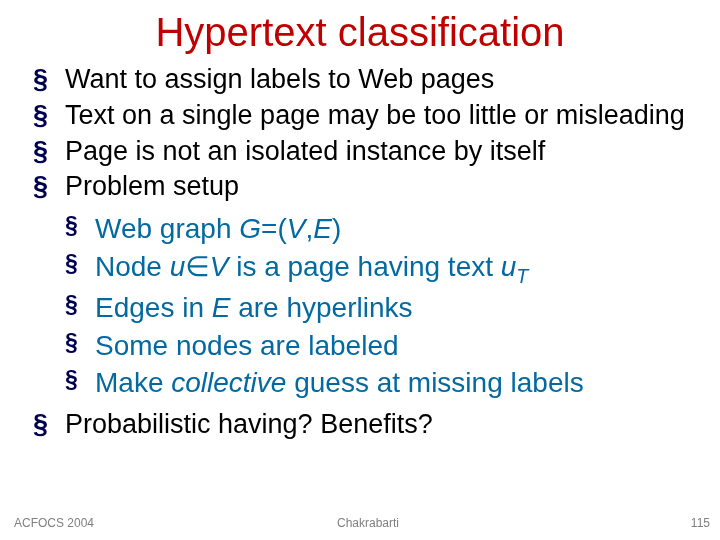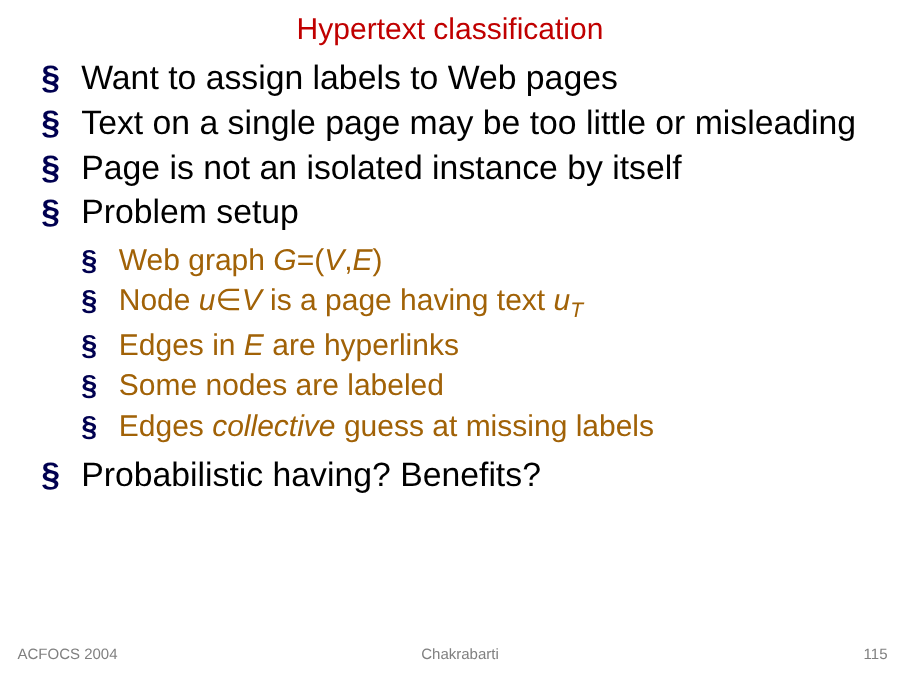--- a/index.html
+++ b/index.html
@@ -6,21 +6,21 @@
   body {
     width: 720px;
     height: 540px;
     background: #ffffff;
     font-family: Arial, Helvetica, sans-serif;
     position: relative;
     overflow: hidden;
   }
   .title {
     text-align: center;
-    font-size: 24px;
+    font-size: 40px;
     color: #c00000;
     padding-top: 10px;
     padding-bottom: 8px;
     font-weight: normal;
   }
   .content {
     padding-left: 33px;
     padding-right: 30px;
   }
   ul.main {
@@ -42,22 +42,22 @@
     color: #000050;
     font-weight: bold;
     font-size: 27px;
   }
   ul.sub {
     list-style: none;
     margin-top: 6px;
     margin-bottom: 6px;
   }
   ul.sub > li {
-    font-size: 24px;
-    color: #a16207;
+    font-size: 28px;
+    color: #0369a1;
     line-height: 1.35;
     padding-left: 30px;
     position: relative;
   }
   ul.sub > li::before {
     content: "§";
     position: absolute;
     left: 0;
     top: 0;
     color: #000050;
@@ -95,21 +95,21 @@
           <span>Web graph </span><span class="ital">G</span><span>=(</span><span class="ital">V</span><span>,</span><span class="ital">E</span><span>)</span>
         </li>
         <li>
           <span>Node </span><span class="ital">u</span><span>∈</span><span class="ital">V</span><span> is a page having text </span><span class="ital">u</span><span class="subscr">T</span>
         </li>
         <li>
           <span>Edges in </span><span class="ital">E</span><span> are hyperlinks</span>
         </li>
         <li>Some nodes are labeled</li>
         <li>
-          <span>Edges </span><span class="ital">collective</span><span> guess at missing labels</span>
+          <span>Make </span><span class="ital">collective</span><span> guess at missing labels</span>
         </li>
       </ul>
     </li>
     <li>Probabilistic having? Benefits?</li>
   </ul>
 </div>
 
 <div class="footer">
   <span class="fl">ACFOCS 2004</span>
   <span class="fc">Chakrabarti</span>

